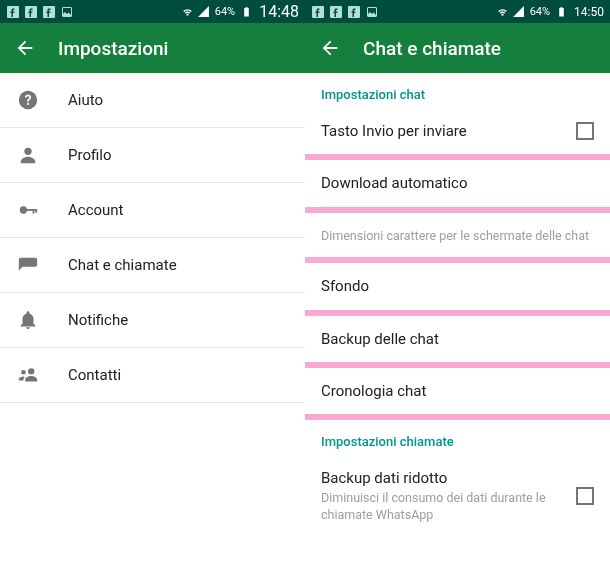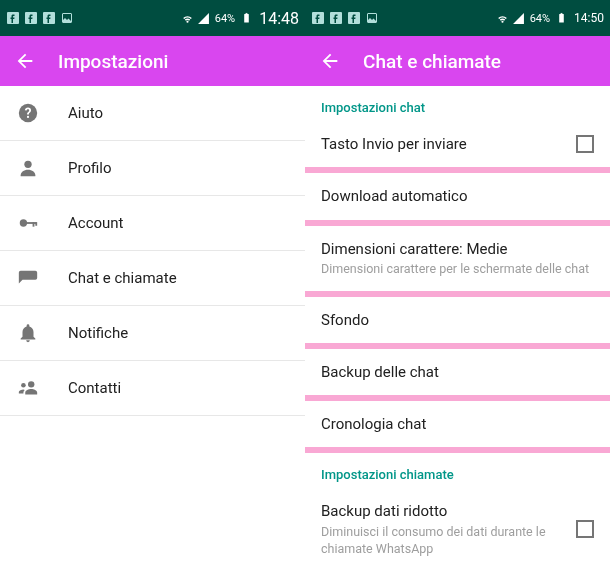--- a/index.html
+++ b/index.html
@@ -13,35 +13,35 @@
     }
     .screen {
       width: 305px;
       height: 563px;
       background: #fff;
       display: flex;
       flex-direction: column;
       position: relative;
     }
     .status-bar {
-      height: 36px;
+      height: 23px;
       background: #004d40;
       display: flex;
       align-items: center;
       justify-content: space-between;
       padding: 0 6px;
       color: #fff;
       font-size: 12px;
     }
     .status-left, .status-right { display: flex; align-items: center; gap: 4px; }
     .status-right { gap: 2px; }
     .status-icon { width: 14px; height: 14px; display: inline-flex; align-items: center; justify-content: center; }
     .app-bar {
       height: 50px;
-      background: #d946ef;
+      background: #15803d;
       display: flex;
       align-items: center;
       padding: 0 14px;
       gap: 22px;
       color: #fff;
     }
     .app-bar .title {
       font-size: 19px;
       font-weight: 500;
     }
@@ -295,21 +295,20 @@
     </div>
 
     <div class="setting-item">
       <div class="text">
         <div class="title">Download automatico</div>
       </div>
     </div>
 
     <div class="setting-item">
       <div class="text">
-        <div class="title">Dimensioni carattere: Medie</div>
         <div class="subtitle">Dimensioni carattere per le schermate delle chat</div>
       </div>
     </div>
 
     <div class="setting-item">
       <div class="text">
         <div class="title">Sfondo</div>
       </div>
     </div>
 

